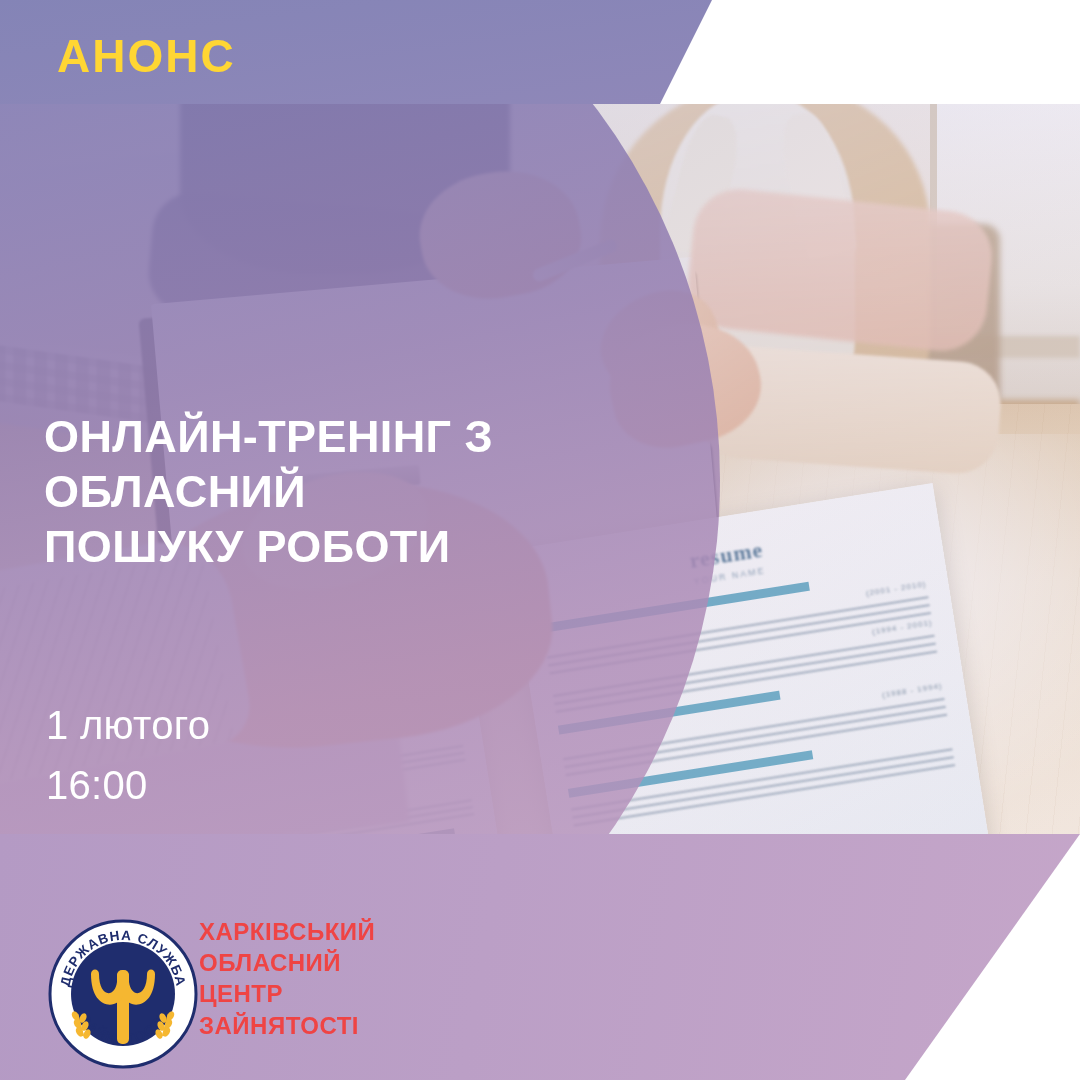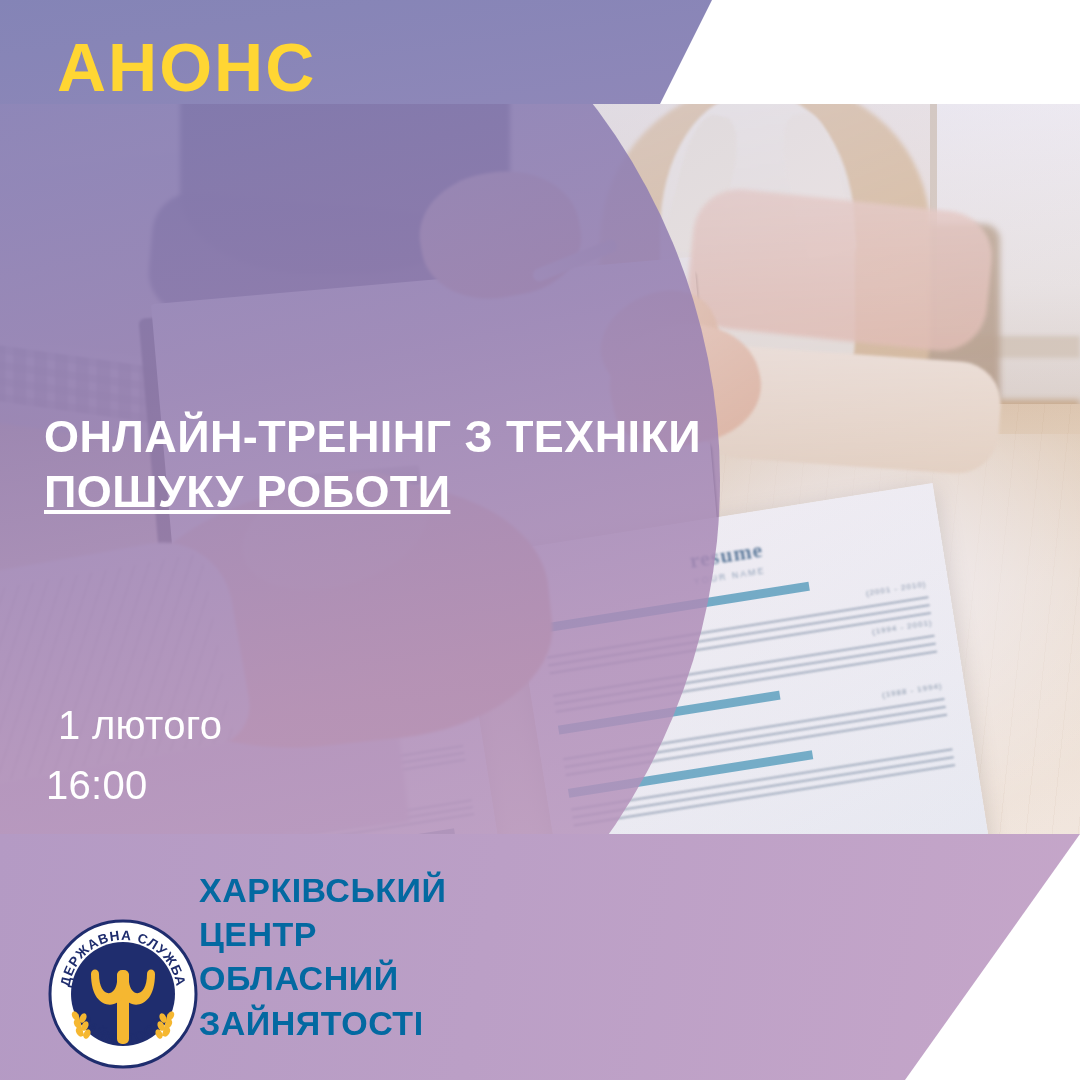--- a/index.html
+++ b/index.html
@@ -305,51 +305,51 @@
   }
   .footer-white {
     position:absolute; left:0; top:834px; width:1080px; height:246px;
     background:#ffffff;
     clip-path:polygon(1080px 0, 1080px 246px, 905px 246px);
   }
 
   
   .anons {
     position:absolute; left:57px; top:33px;
-    font-size:68px; font-weight:bold; color:#FFD633;
+    font-size:46px; font-weight:bold; color:#FFD633;
     letter-spacing:2px; line-height:1;
   }
   .site {
     position:absolute; left:59px; top:122px;
     font-size:30px; color:#ffffff; letter-spacing:.2px;
   }
   .headline {
     position:absolute; left:44px; top:410px;
     width:680px;
     font-size:45px; font-weight:bold; color:#ffffff;
     line-height:1.22; letter-spacing:.4px;
   }
-  .headline .l2 { display:block;text-decoration:underline; }
+  .headline .l2 { display:block; }
   .date {
-    position:absolute; left:58px; top:703px;
+    position:absolute; left:46px; top:703px;
     font-size:40px; color:#ffffff; letter-spacing:.3px;
   }
   .time {
     position:absolute; left:46px; top:763px;
     font-size:40px; color:#ffffff; letter-spacing:.3px;
   }
 
   
   .logo-wrap {
     position:absolute; left:47px; top:918px;
     width:152px; height:152px;
   }
   .org-name {
-    position:absolute; left:199px; top:868px;
-    font-size:34px; font-weight:bold; color:#0369a1;
+    position:absolute; left:199px; top:916px;
+    font-size:24px; font-weight:bold; color:#ef4444;
     line-height:1.30; letter-spacing:.5px;
   }
   .org-name span { display:block; }
 </style>
 </head>
 <body>
 
 <div id="poster">
 
   <div class="photo">
@@ -443,21 +443,21 @@
 
   <div class="top-white"></div>
   <div class="top-band-purple"></div>
 
   <div class="footer-white"></div>
   <div class="footer-band"></div>
 
   <div class="anons">АНОНС</div>
 
   <div class="headline">
-    <span class="l1">ОНЛАЙН-ТРЕНІНГ З ТЕХНІКИ</span>
+    <span class="l1">ОНЛАЙН-ТРЕНІНГ З ОБЛАСНИЙ</span>
     <span class="l2">ПОШУКУ РОБОТИ</span>
   </div>
 
   <div class="date">1 лютого</div>
   <div class="time">16:00</div>
 
   <div class="logo-wrap">
     <svg viewBox="0 0 152 152" width="152" height="152">
       <defs>
         <path id="arcTop" d="M 22,76 A 54,54 0 0 1 130,76" fill="none"></path>
@@ -497,18 +497,18 @@
         <ellipse cx="121.5" cy="106" rx="3.2" ry="5" transform="rotate(30 121.5 106)"></ellipse>
         <ellipse cx="114" cy="108" rx="3.2" ry="5" transform="rotate(-25 114 108)"></ellipse>
         <ellipse cx="119.5" cy="114" rx="3.2" ry="5" transform="rotate(30 119.5 114)"></ellipse>
         <ellipse cx="112" cy="116" rx="3.2" ry="5" transform="rotate(-25 112 116)"></ellipse>
       </g>
     </svg>
   </div>
 
   <div class="org-name">
     <span>ХАРКІВСЬКИЙ</span>
+    <span>ОБЛАСНИЙ</span>
     <span>ЦЕНТР</span>
-    <span>ОБЛАСНИЙ</span>
     <span>ЗАЙНЯТОСТІ</span>
   </div>
 
 </div>
 
 </body></html>

